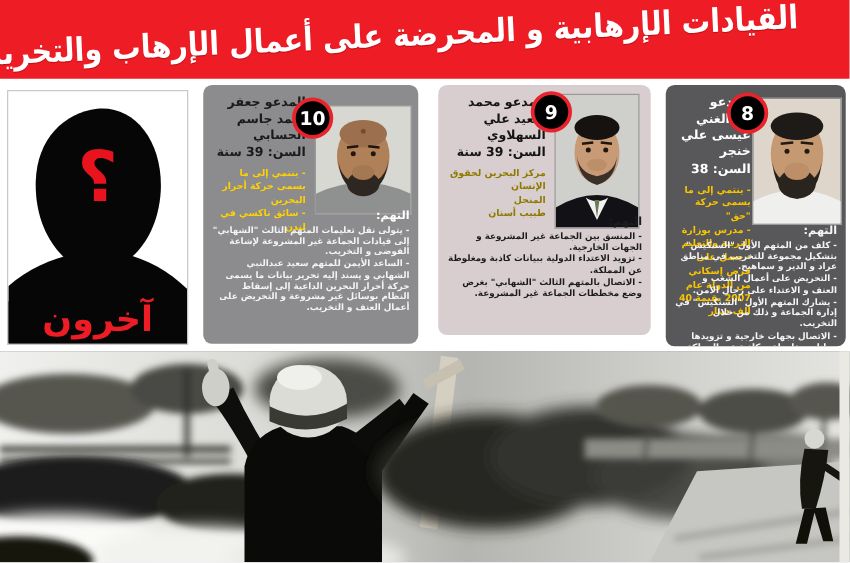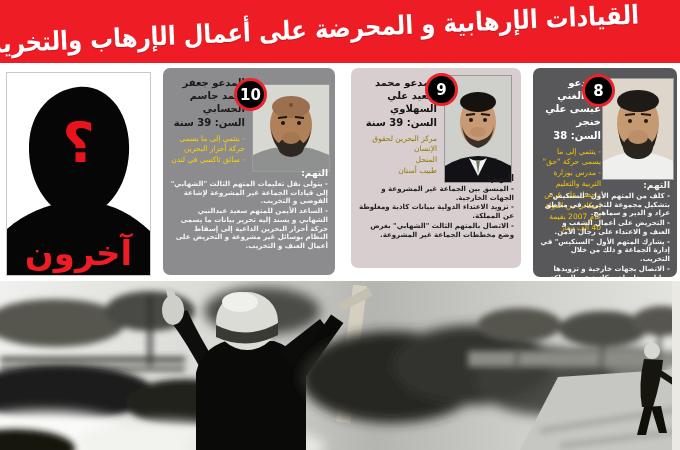--- a/index.html
+++ b/index.html
@@ -20,36 +20,36 @@
     position:absolute;left:6px;top:72px;width:143px;height:202px;
     background:#ffffff;border:1px solid #c9c9c9;overflow:hidden;
   }
   .others-box svg{position:absolute;left:0;top:0;}
   .qmark{
     position:absolute;left:0;top:42px;width:143px;text-align:center;
     color:#e8131c;font-size:56px;font-weight:bold;line-height:1;
   }
   .others-label{
     position:absolute;left:0;bottom:5px;width:143px;text-align:center;
-    color:#ee1c25;font-size:34px;font-weight:bold;line-height:1;
+    color:#ee1c25;font-size:28px;font-weight:bold;line-height:1;
   }
   
   .card{position:absolute;top:68px;border-radius:7px;overflow:hidden;text-align:right;}
   .photo{position:absolute;}
   .photo svg{display:block;border:1px solid #9a9a9a;}
   .badge{
     position:absolute;width:27px;height:27px;border-radius:50%;
     background:#000;border:3px solid #e8232b;color:#fff;
     font-size:15px;font-weight:bold;display:flex;align-items:center;justify-content:center;
     z-index:3;
   }
   .txt-col{position:absolute;top:8px;line-height:1.25;}
   .name{font-weight:bold;font-size:10px;line-height:1.3;margin-bottom:2px;}
   .age{font-weight:bold;font-size:10px;margin-bottom:4px;}
-  .detail{font-weight:normal;font-size:7.5px;line-height:1.45;}
+  .detail{font-weight:bold;font-size:7.5px;line-height:1.45;}
   .charges{position:absolute;left:7px;right:7px;line-height:1.2;text-align:right;}
   .charges-label{font-weight:bold;font-size:9px;margin-bottom:1px;}
   .charge{font-size:7px;font-weight:bold;line-height:1.25;margin-bottom:1px;}
   
   .card8{left:533px;width:144px;height:209px;background:#58575a;color:#fff;}
   .card8 .photo{right:3px;top:10px;}
   .card8 .badge{right:62px;top:6px;}
   .card8 .txt-col{right:76px;left:6px;}
   .card8 .detail{color:#f7c600;}
   .card8 .charges{top:112px;color:#f4f4f4;}

